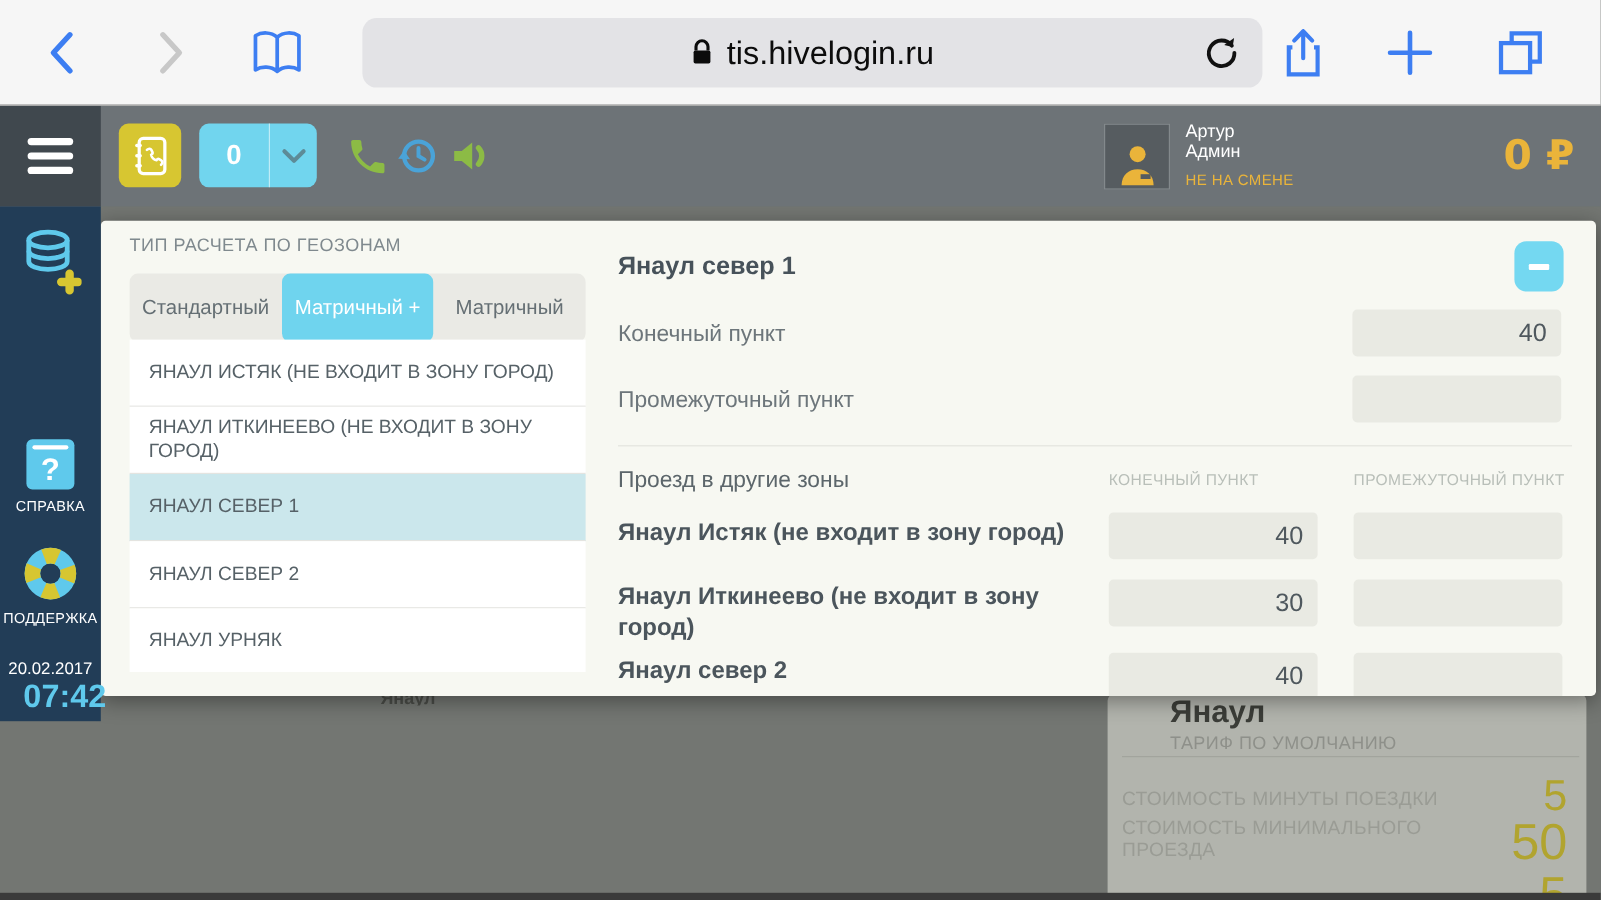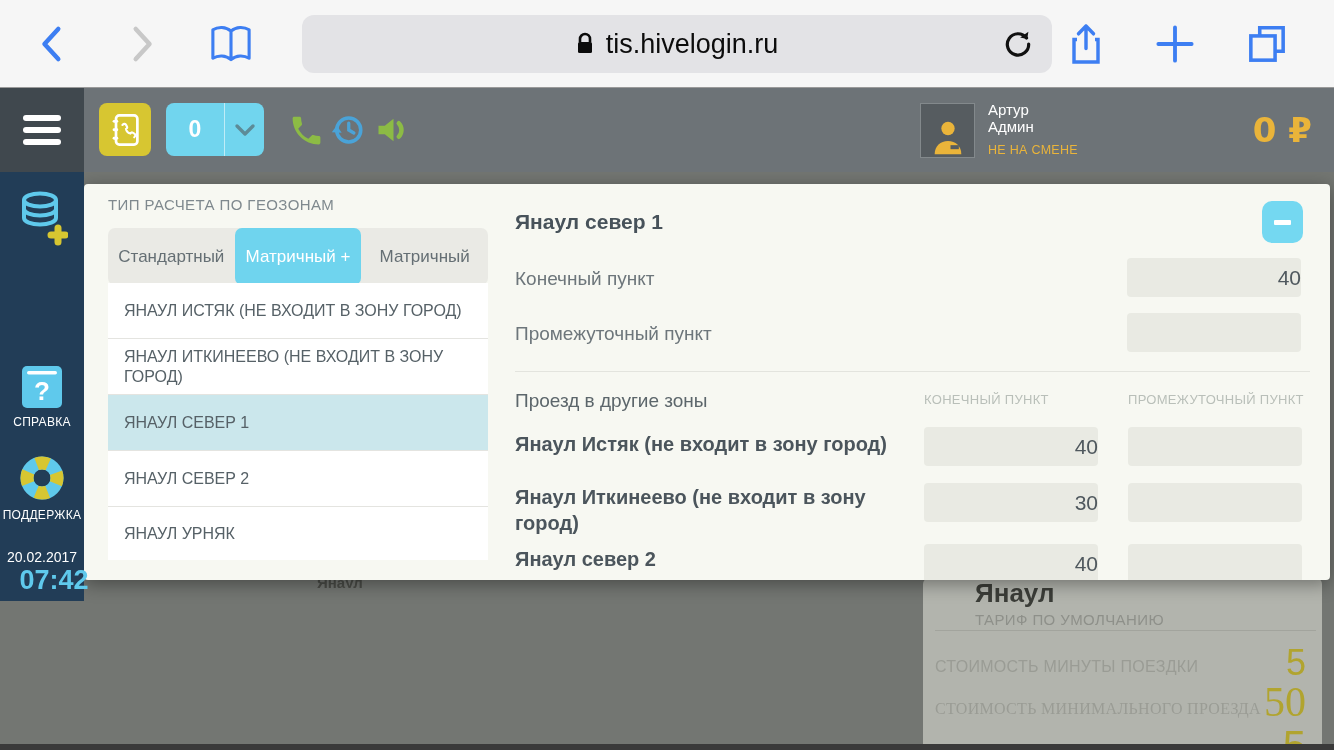--- a/index.html
+++ b/index.html
@@ -56,21 +56,21 @@
   .seg-tab.sel { background:#6fd4ee; color:#fff; }
   .zone-list { position:absolute; left:24px; top:99px; width:380px; }
   .zone-item { min-height:56px; background:#fff; border-bottom:1px solid #e4e4e0; display:flex; align-items:center; padding:5px 16px; color:#566167; font-size:16px; line-height:20px; cursor:pointer; }
   .zone-item:last-child { min-height:53px; border-bottom:none; }
   .zone-item.sel { background:#cbe7ec; }
 
   .dt-title { position:absolute; left:431px; top:26px; color:#47525a; font-size:21px; font-weight:bold; }
   .btn-minus { position:absolute; left:1178px; top:17px; width:41px; height:42px; background:#74d8f1; border-radius:10px; display:flex; align-items:center; justify-content:center; cursor:pointer; }
   .btn-minus i { display:block; width:17px; height:5px; background:#fff; border-radius:1px; }
   .f-label { position:absolute; left:431px; color:#6d767b; font-size:19px; }
-  .field { position:absolute; width:174px; height:39px; background:#e9eae3; border:none; border-radius:4px; text-align:right; padding:0 0; font-size:21px; color:#4f585e; font-family:inherit; }
+  .field { position:absolute; width:174px; height:39px; background:#e9eae3; border:none; border-radius:4px; text-align:right; padding:0 12px; font-size:21px; color:#4f585e; font-family:inherit; }
   .dt-divider { position:absolute; left:431px; width:795px; top:187px; border-bottom:1px solid #e3e4de; }
   .col-hdr { position:absolute; top:208px; color:#b9bfb9; font-size:13px; letter-spacing:.3px; }
   .m-label { position:absolute; left:431px; width:400px; color:#4b555c; font-size:20px; font-weight:bold; line-height:26px; }
 </style>
 </head>
 <body>
 
 <div class="safari">
   <div class="nav-ic" style="left:30px;">
     <svg width="30" height="38" viewBox="0 0 24 30">
@@ -213,21 +213,21 @@
     <i style="left:6.5px; top:9px;"></i>
 </div>
 <div class="tariff-card">
   <div class="tc-title">Янаул</div>
   <div class="tc-sub">ТАРИФ ПО УМОЛЧАНИЮ</div>
   <div class="tc-div"></div>
   <div class="tc-row" style="top:62px;">
     <span class="lbl">СТОИМОСТЬ МИНУТЫ ПОЕЗДКИ</span>
     <span class="val" style="font-size:36px;">5</span>
   </div>
-  <div class="tc-row" style="top:104px;font-family:Liberation Serif, serif;">
+  <div class="tc-row" style="top:104px;">
     <span class="lbl">СТОИМОСТЬ МИНИМАЛЬНОГО ПРОЕЗДА</span>
     <span class="val" style="font-size:42px;">50</span>
   </div>
   <div class="tc-row" style="top:148px;">
     <span class="lbl">СТОИМОСТЬ МИНУТЫ ПРОСТОЯ</span>
     <span class="val" style="font-size:42px;">5</span>
   </div>
 </div>
 
 <div class="modal">

